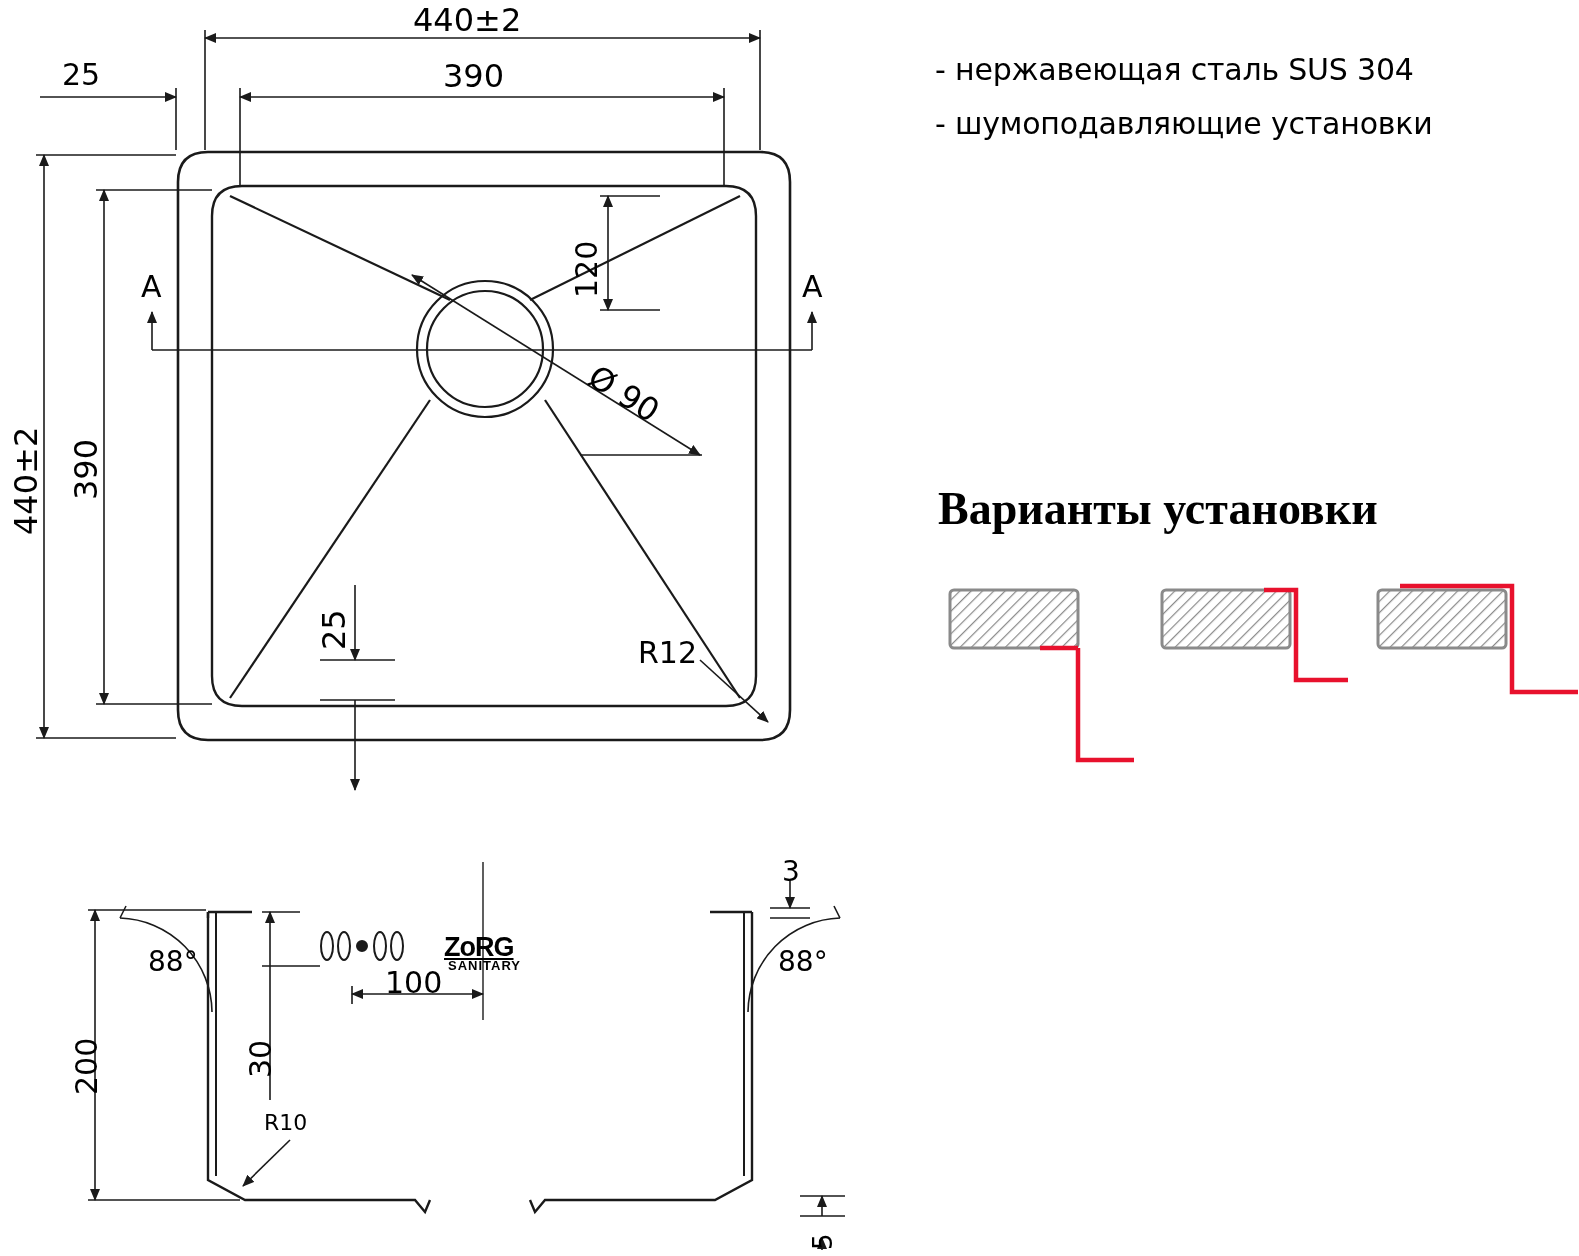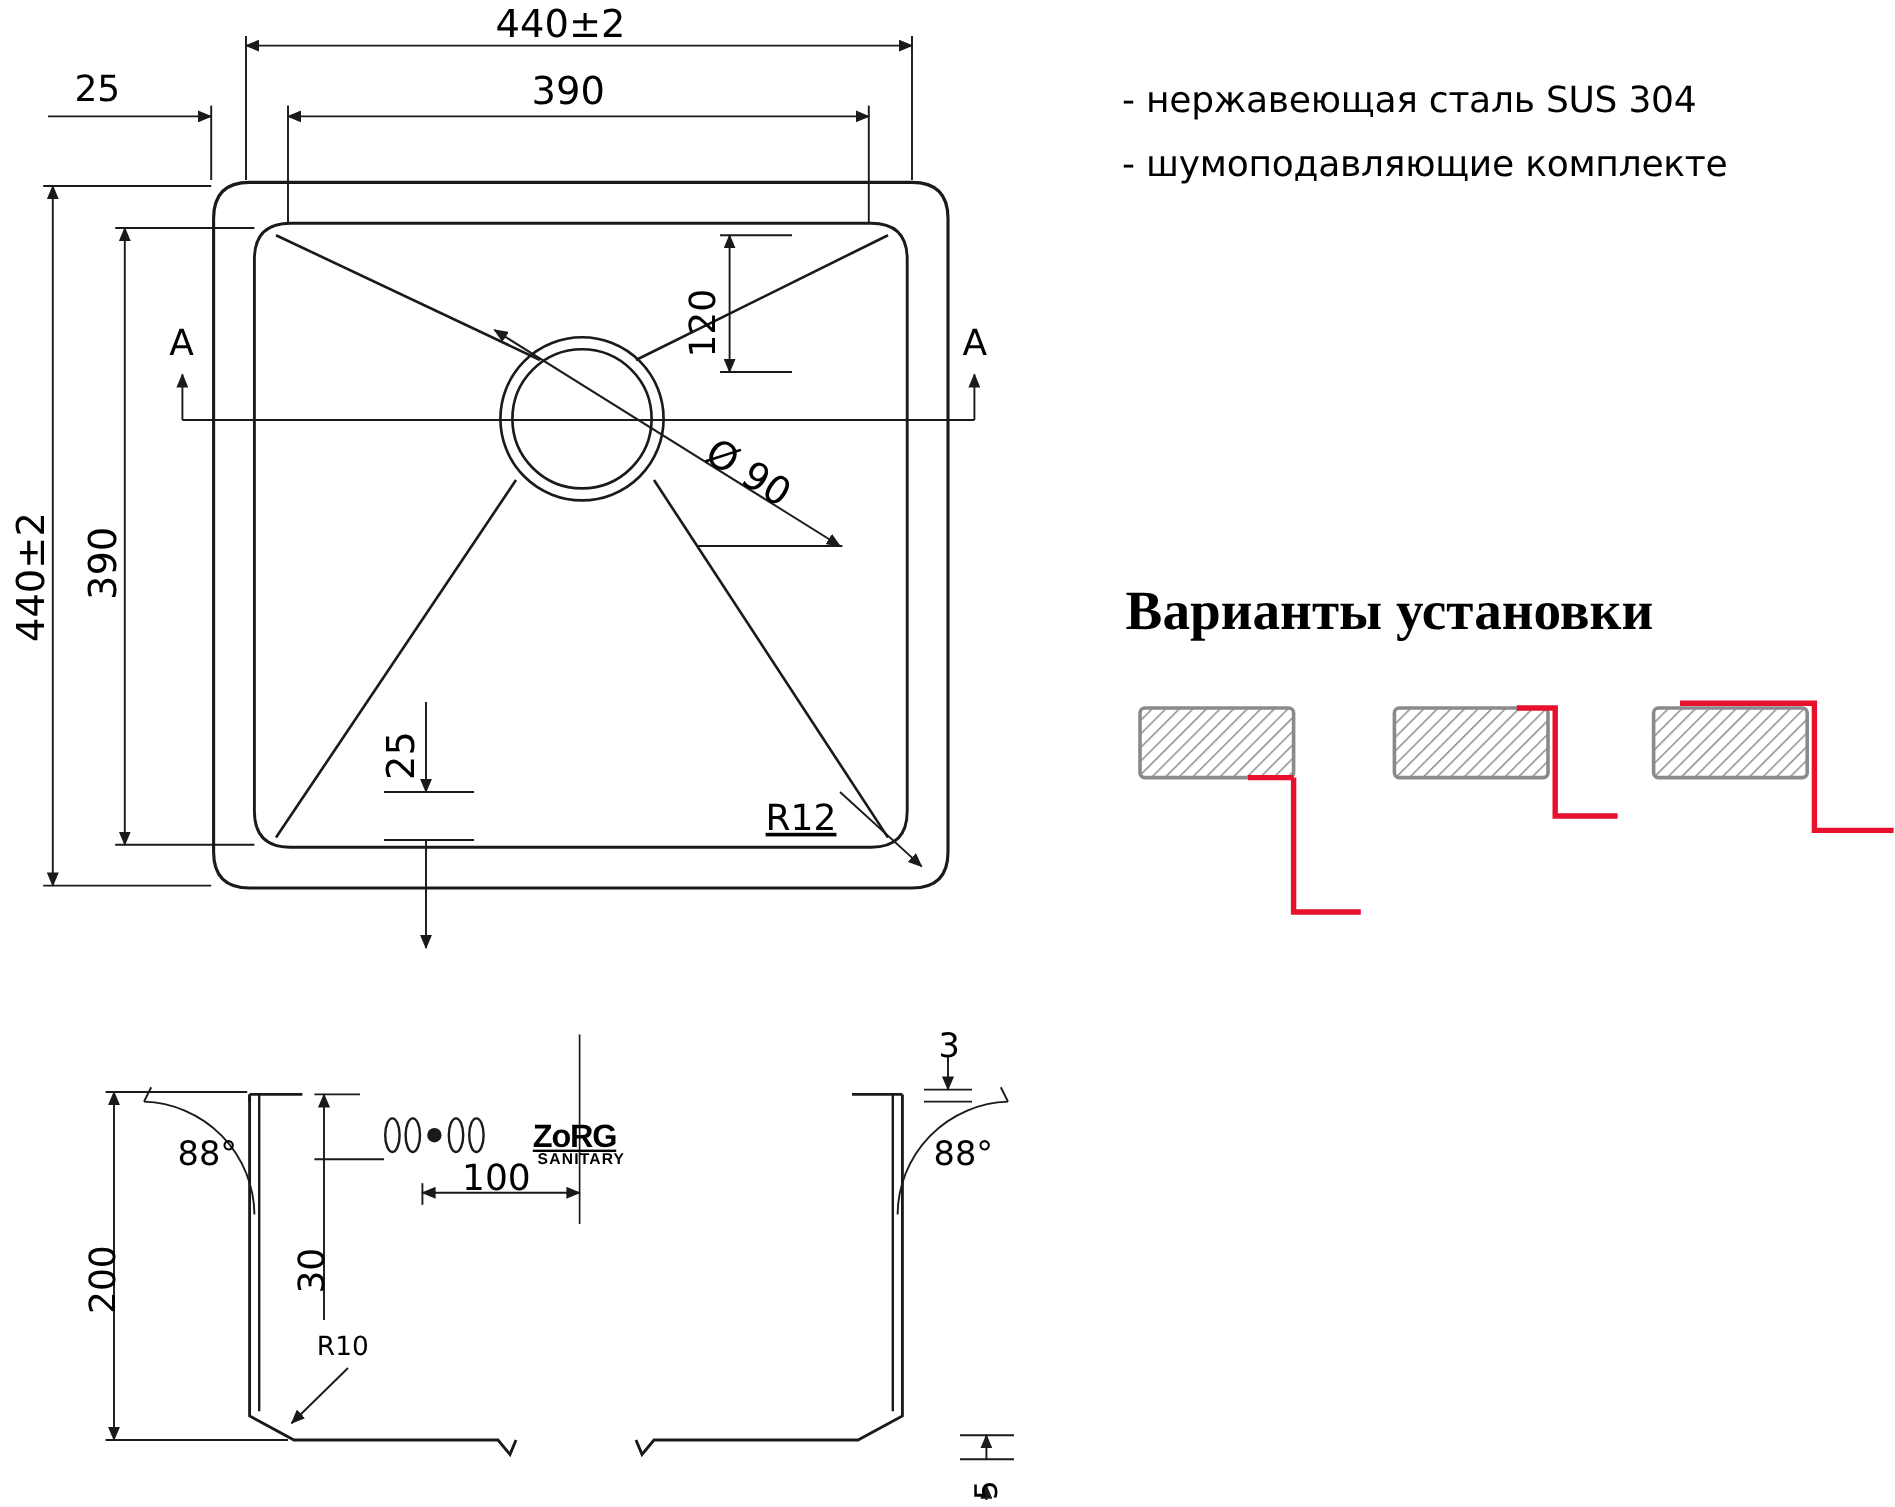--- a/index.html
+++ b/index.html
@@ -23,21 +23,21 @@
   }
   .txt {
     position: absolute;
     white-space: nowrap;
     line-height: 1;
   }
   
   .spec-list {
     position: absolute;
     left: 935px;
-    top: 66px;
+    top: 52px;
     width: 620px;
   }
   .spec-item {
     font-size: 30px;
     font-family: "DejaVu Sans", sans-serif;
     color: #000;
     margin-bottom: 19px;
     white-space: nowrap;
     letter-spacing: -0.2px;
   }
@@ -252,42 +252,42 @@
 
     <g>
       <rect x="1378" y="590" width="128" height="58" fill="url(#hatch)" stroke="#8a8a8a" stroke-width="3" rx="4"></rect>
       <path d="M 1400 586 L 1512 586 L 1512 692 L 1578 692" fill="none" stroke="#e8112d" stroke-width="4.5"></path>
     </g>
   </g>
 </svg>
 
 <div class="spec-list">
   <div class="spec-item">- нержавеющая сталь SUS 304</div>
-  <div class="spec-item">- шумоподавляющие комплекте</div>
+  <div class="spec-item">- шумоподавляющие установки</div>
 </div>
 
 <div class="install-title">Варианты установки</div>
 
 <div class="txt dim-label" style="left:413px; top:4px; font-size:32px;">440±2</div>
 
 <div class="txt dim-label" style="left:443px; top:60px; font-size:32px;">390</div>
 
 <div class="txt dim-label" style="left:62px; top:60px; font-size:30px;">25</div>
 
 <div class="txt dim-label rot90" style="left:10px; top:535px; font-size:32px;">440±2</div>
 
 <div class="txt dim-label rot90" style="left:70px; top:500px; font-size:32px;">390</div>
 
 <div class="txt dim-label rot90" style="left:572px; top:298px; font-size:30px;">120</div>
 
 <div class="txt dim-label" style="left:600px; top:360px; font-size:32px; transform:rotate(32deg); transform-origin:left top;">Ø 90</div>
 
 <div class="txt dim-label rot90" style="left:318px; top:650px; font-size:32px;">25</div>
 
-<div class="txt dim-label" style="left:638px; top:668px; font-size:30px;text-decoration:underline;">R12</div>
+<div class="txt dim-label" style="left:638px; top:638px; font-size:30px;">R12</div>
 
 <div class="txt dim-label" style="left:141px; top:272px; font-size:30px;">A</div>
 <div class="txt dim-label" style="left:802px; top:272px; font-size:30px;">A</div>
 
 <div class="txt dim-label rot90" style="left:72px; top:1095px; font-size:30px;">200</div>
 
 <div class="txt dim-label" style="left:148px; top:948px; font-size:28px;">88°</div>
 
 <div class="txt dim-label" style="left:778px; top:948px; font-size:28px;">88°</div>
 

